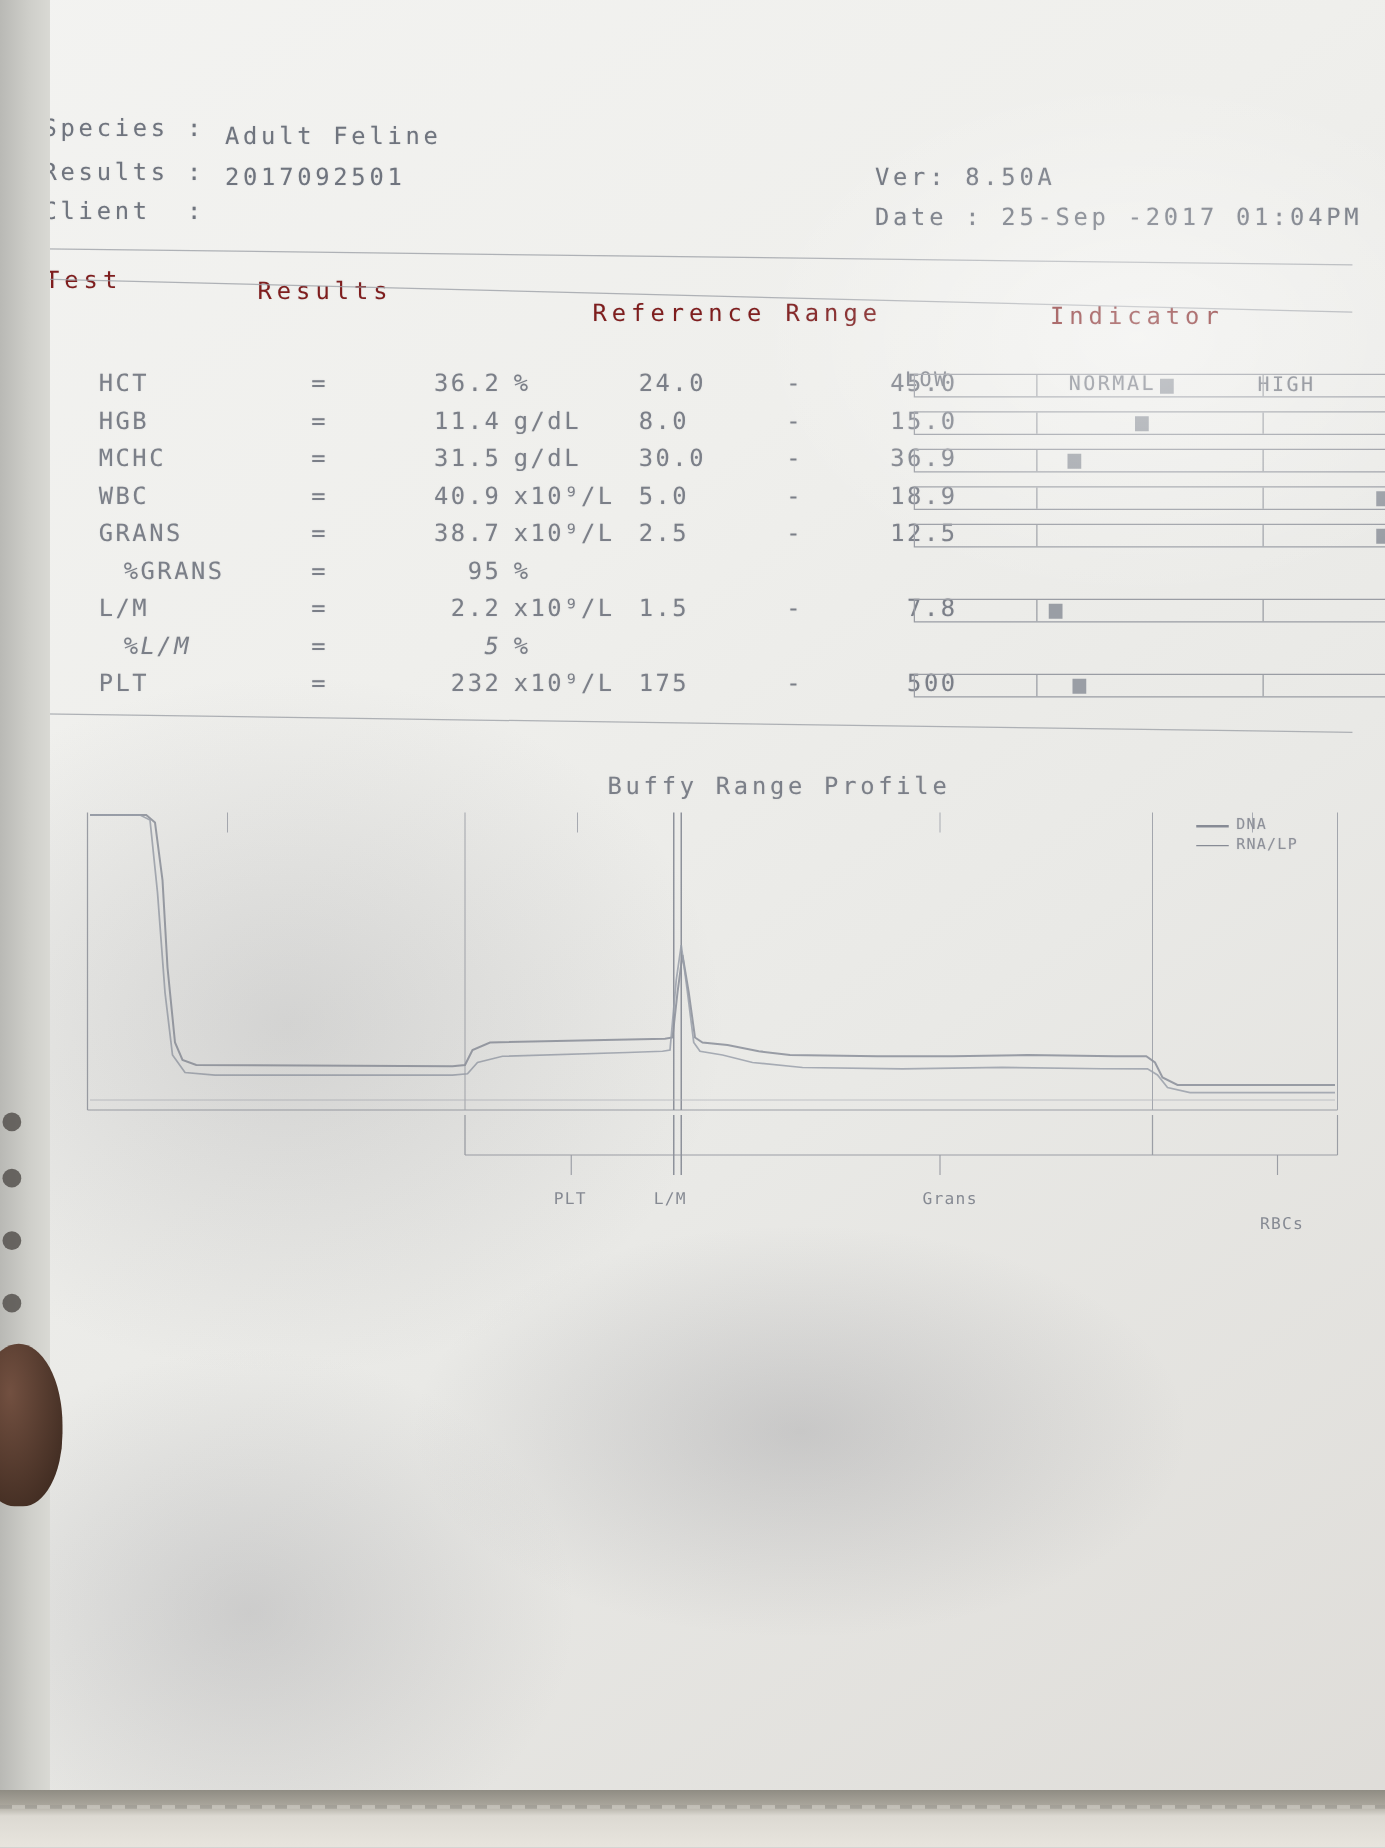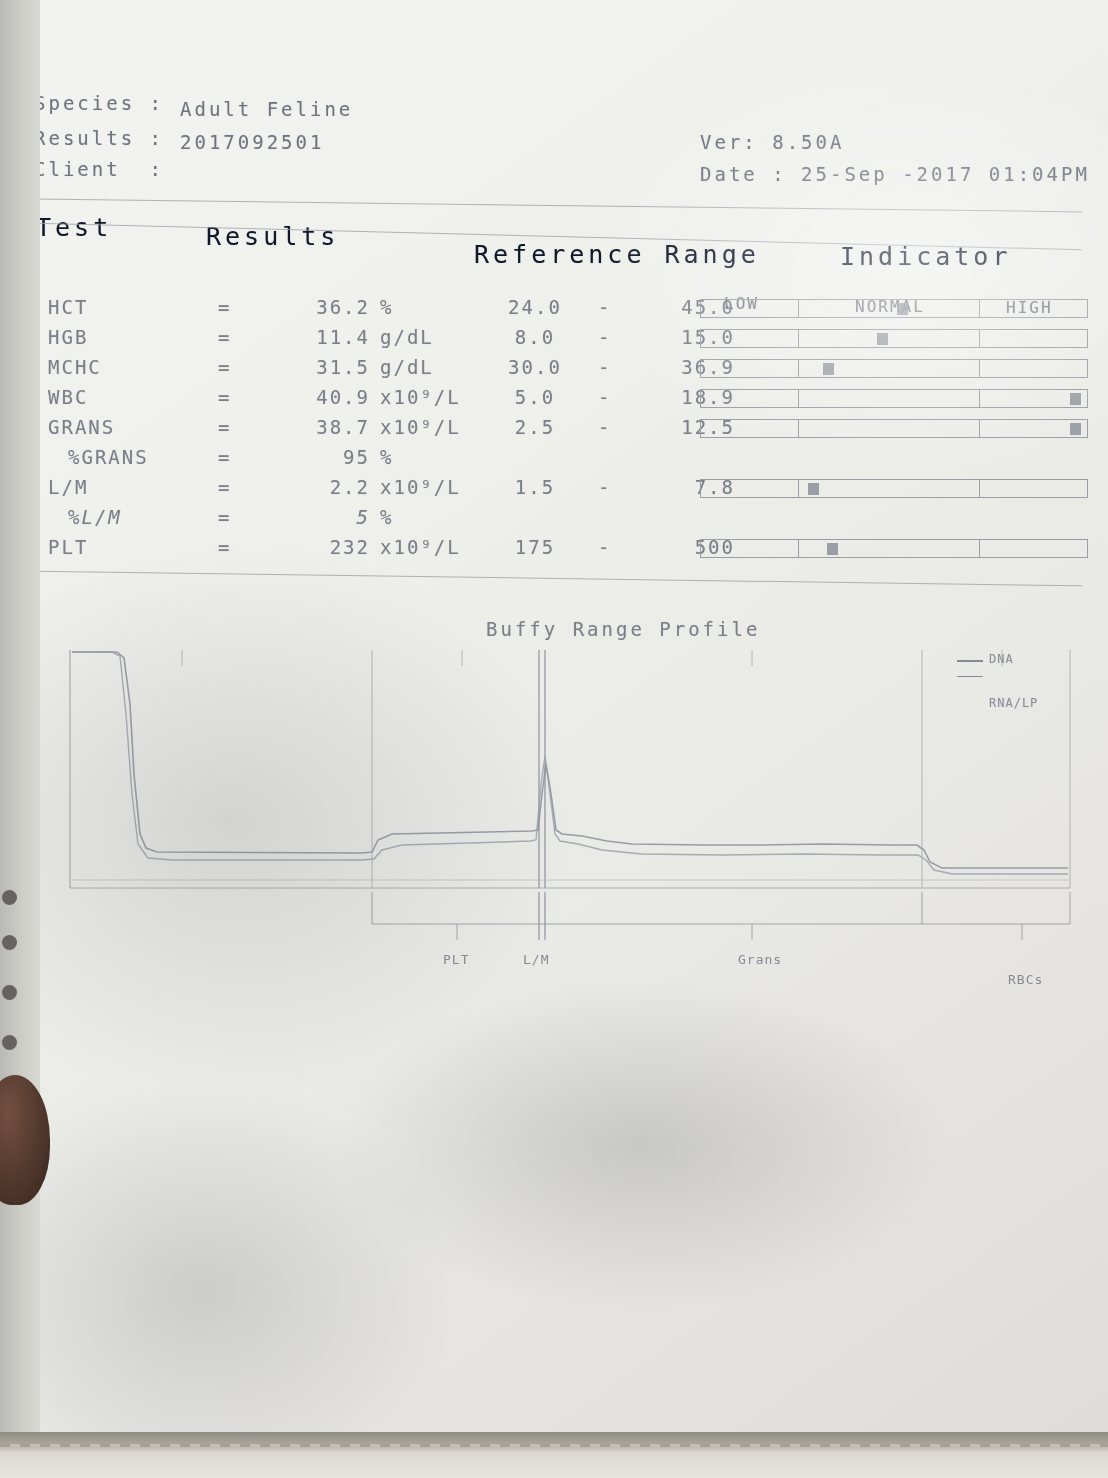--- a/index.html
+++ b/index.html
@@ -87,45 +87,46 @@
   
   .t {
     position: absolute;
     color: #7b7f88;
     white-space: pre;
     letter-spacing: 2px;
     font-size: 19px;
     text-shadow: 0 0 1px rgba(140,144,152,0.35);
   }
   .hdr { font-size: 19px; letter-spacing: 3px; color: #6f747e; }
-  .colhdr { font-size: 25px; letter-spacing: 4px; color: #0f172a; }
+  .colhdr { font-size: 19px; letter-spacing: 4px; color: #7f1d1d; }
   .small { font-size: 16px; letter-spacing: 2px; }
   .tiny { font-size: 12px; letter-spacing: 1px; color: #8d9099; }
   hr.rule {
     position: absolute;
     border: none;
     border-top: 1px solid #9ea1a8;
     opacity: 0.8;
     margin: 0;
   }
   
   #results {
     position: absolute;
     left: 40px; top: 296px;
     width: 1030px;
+    padding-left: 31px;
   }
   .row {
     position: relative;
     height: 30px;
   }
   .c-test   { position: absolute; left: 8px;  width: 190px; }
   .c-eq     { position: absolute; left: 178px; }
   .c-val    { position: absolute; left: 200px; width: 130px; text-align: right; }
   .c-unit   { position: absolute; left: 340px; }
-  .c-lo     { position: absolute; left: 440px; width: 110px; text-align: center; }
+  .c-lo     { position: absolute; left: 440px; width: 110px; text-align: left; }
   .c-dash   { position: absolute; left: 558px; }
   .c-hi     { position: absolute; left: 585px; width: 110px; text-align: right; }
   .c-ind    { position: absolute; left: 660px; top: 3px; width: 388px; height: 19px; }
   .indbar {
     position: relative;
     width: 100%; height: 100%;
     border: 1px solid #9a9da4;
     box-sizing: border-box;
   }
   .indbar .seg {
@@ -366,21 +367,21 @@
     </svg>
 
     
     <div style="position:absolute; left:895px; top:8px;">
       <div style="position:relative; height:16px;">
         <span class="legend-line" style="left:0; top:8px;"></span>
         <span class="t tiny" style="left:32px; top:0;">DNA</span>
       </div>
       <div style="position:relative; height:16px;">
         <span class="legend-line" style="left:0; top:8px; border-top-width:1px;"></span>
-        <span class="t tiny" style="left:32px; top:0;margin-top:28px;">RNA/LP</span>
+        <span class="t tiny" style="left:32px; top:0;">RNA/LP</span>
       </div>
     </div>
   </div>
 
   <div id="axis-wrap">
     <svg width="1010" height="80" viewBox="0 0 1010 80">
       <line x1="310" y1="2" x2="310" y2="34" stroke="#9b9ea5" stroke-width="1"></line>
       <line x1="310" y1="34" x2="1008" y2="34" stroke="#9b9ea5" stroke-width="0.9"></line>
       <line x1="395" y1="34" x2="395" y2="50" stroke="#9b9ea5" stroke-width="0.9"></line>
       <line x1="477" y1="2" x2="477" y2="50" stroke="#8e929b" stroke-width="1.2"></line>

